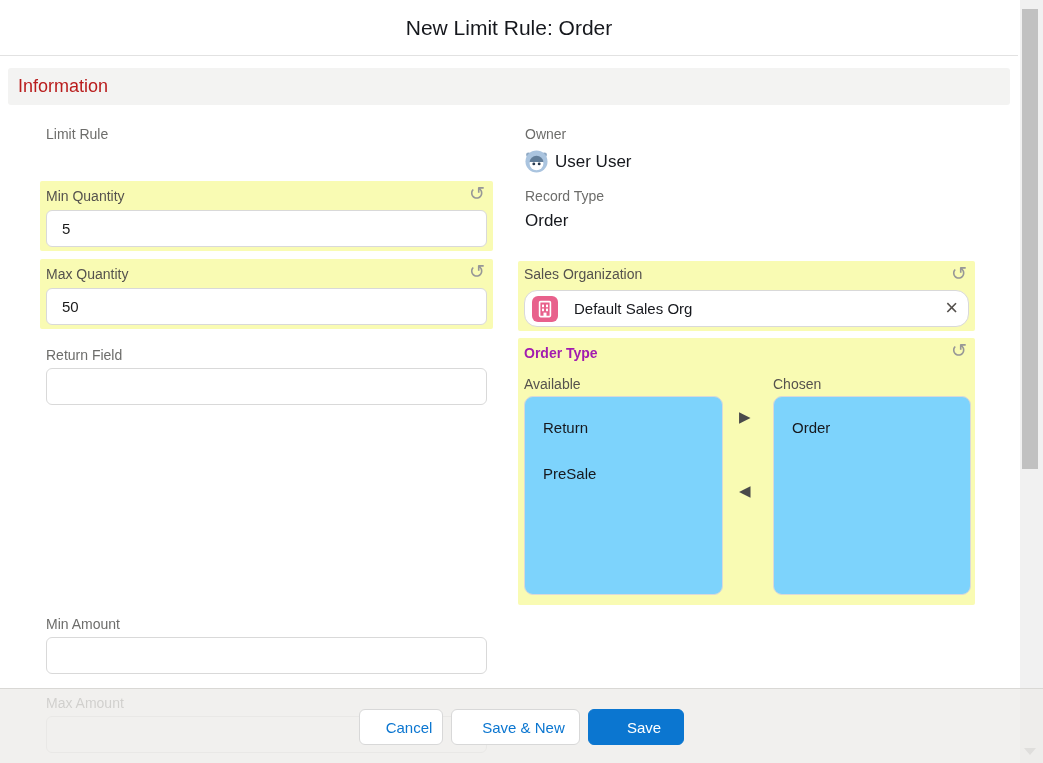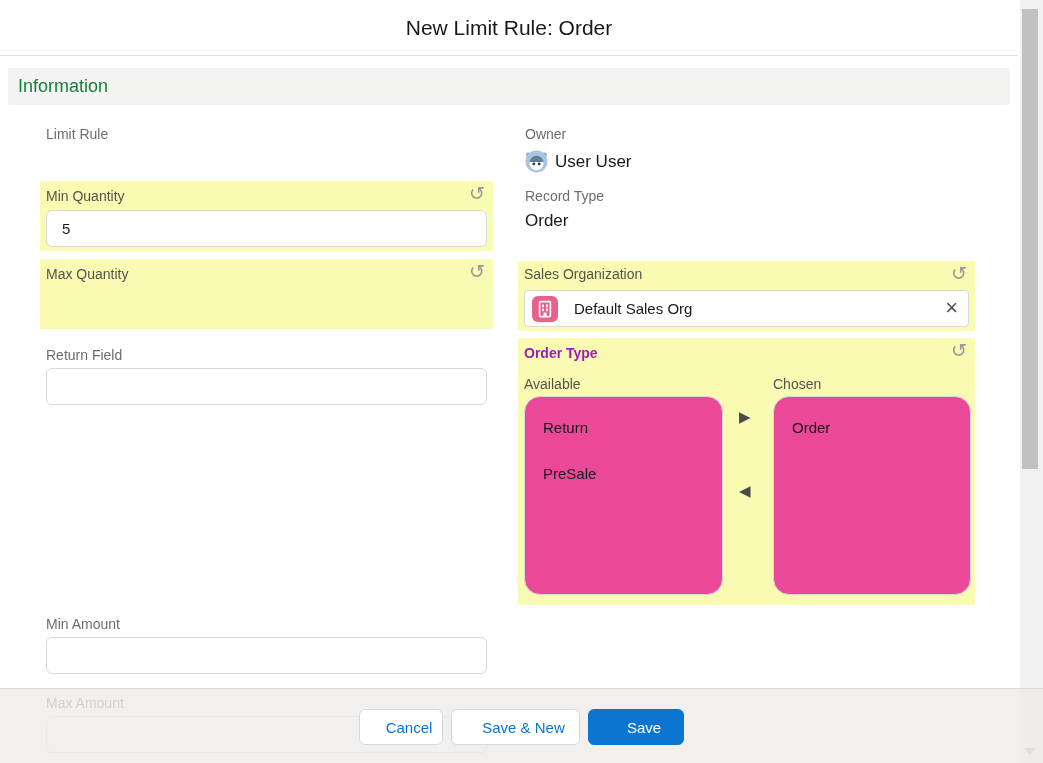--- a/index.html
+++ b/index.html
@@ -8,21 +8,21 @@
   .stage { position:relative; width:1043px; height:763px; background:#fff; overflow:hidden; }
 
   
   .modal-header { position:absolute; left:0; top:0; width:1018px; height:56px;
     border-bottom:1px solid #e2e2e2; text-align:center; }
   .modal-title { line-height:55px; font-size:21px; color:#16181d; }
 
   
   .section-bar { position:absolute; left:8px; top:68px; width:1002px; height:37px;
     background:#f3f3f2; border-radius:3px; }
-  .section-bar span { display:block; padding-left:10px; line-height:37px; font-size:18px; color:#15803d; }
+  .section-bar span { display:block; padding-left:10px; line-height:37px; font-size:18px; color:#b91c1c; }
 
   .field-label { position:absolute; font-size:14px; color:#6d6d6b; }
   .ro-value { position:absolute; font-size:17px; color:#16181d; }
 
   .text-input { position:absolute; width:441px; height:37px; border:1px solid #d9d9d9;
     border-radius:6px; background:#fff; font-size:15px; color:#1a1a1a; padding:0 15px;
     font-family:"Liberation Sans", sans-serif; outline:none; }
 
   
   .hl-block { position:absolute; background:#f9fbb3; border-radius:2px; }
@@ -31,29 +31,29 @@
   .undo { position:absolute; right:8px; top:1px; font-size:19px; color:#979797;
     font-family:"DejaVu Sans", sans-serif; cursor:pointer; line-height:22px; }
   .hl-input { left:6px; top:29px; position:absolute; }
 
   
   .owner-row { position:absolute; left:525px; top:150px; display:flex; align-items:center; gap:7px; }
   .owner-name { font-size:17px; color:#16181d; }
 
   
   .pill-box { position:absolute; left:6px; top:29px; width:445px; height:37px; background:#fff;
-    border:1px solid #d9d9d9; border-radius:4px; }
+    border:1px solid #d9d9d9; border-radius:13px; }
   .pill-icon { position:absolute; left:7px; top:5px; width:26px; height:26px; }
   .pill-text { position:absolute; left:49px; top:0; line-height:35px; font-size:15px; color:#16181d; }
   .pill-close { position:absolute; right:10px; top:0; line-height:33px; font-size:22px; color:#54504c; cursor:pointer; }
 
   
   .listbox-label { position:absolute; top:38px; font-size:14px; color:#55524e; }
-  .listbox { position:absolute; top:58px; height:199px; background:#ec4899;
-    border:1px solid #d9d9d9; border-radius:16px; overflow:hidden; }
+  .listbox { position:absolute; top:58px; height:199px; background:#7dd3fc;
+    border:1px solid #d9d9d9; border-radius:9px; overflow:hidden; }
   .listbox ul { list-style:none; padding:22px 18px; }
   .listbox li { font-size:15px; color:#16181d; margin-bottom:29px; cursor:pointer; }
   .move-arrow { position:absolute; font-size:15px; color:#4a4a4a; cursor:pointer;
     font-family:"DejaVu Sans", sans-serif; }
 
   
   .modal-footer { position:absolute; left:0; top:688px; width:1043px; height:75px;
     background:rgba(237,236,233,0.78); border-top:1px solid #d9d8d5; z-index:5; }
   .footer-buttons { display:flex; justify-content:center; gap:8px; padding-top:20px; }
   .btn { height:36px; border-radius:6px; border:1px solid #d8d8d8; background:#fff;
@@ -85,20 +85,21 @@
 
   <div class="hl-block" style="left:40px; top:181px; width:453px; height:70px;">
     <div class="hl-label">Min Quantity</div>
     <span class="undo">↺</span>
     <input class="text-input hl-input" type="text" value="5" style="">
   </div>
 
   <div class="hl-block" style="left:40px; top:259px; width:453px; height:70px;">
     <div class="hl-label">Max Quantity</div>
     <span class="undo">↺</span>
+    <input class="text-input hl-input" type="text" value="50" style="">
   </div>
 
   <div class="field-label" style="left:46px; top:347px;">Return Field</div>
   <input class="text-input" style="left: 46px; top: 368px;" type="text" value="">
 
   <div class="field-label" style="left:46px; top:616px;">Min Amount</div>
   <input class="text-input" style="left: 46px; top: 637px;" type="text" value="">
 
   <div class="field-label" style="left:46px; top:695px;">Max Amount</div>
   <input class="text-input" style="left: 46px; top: 716px;" type="text" value="">

